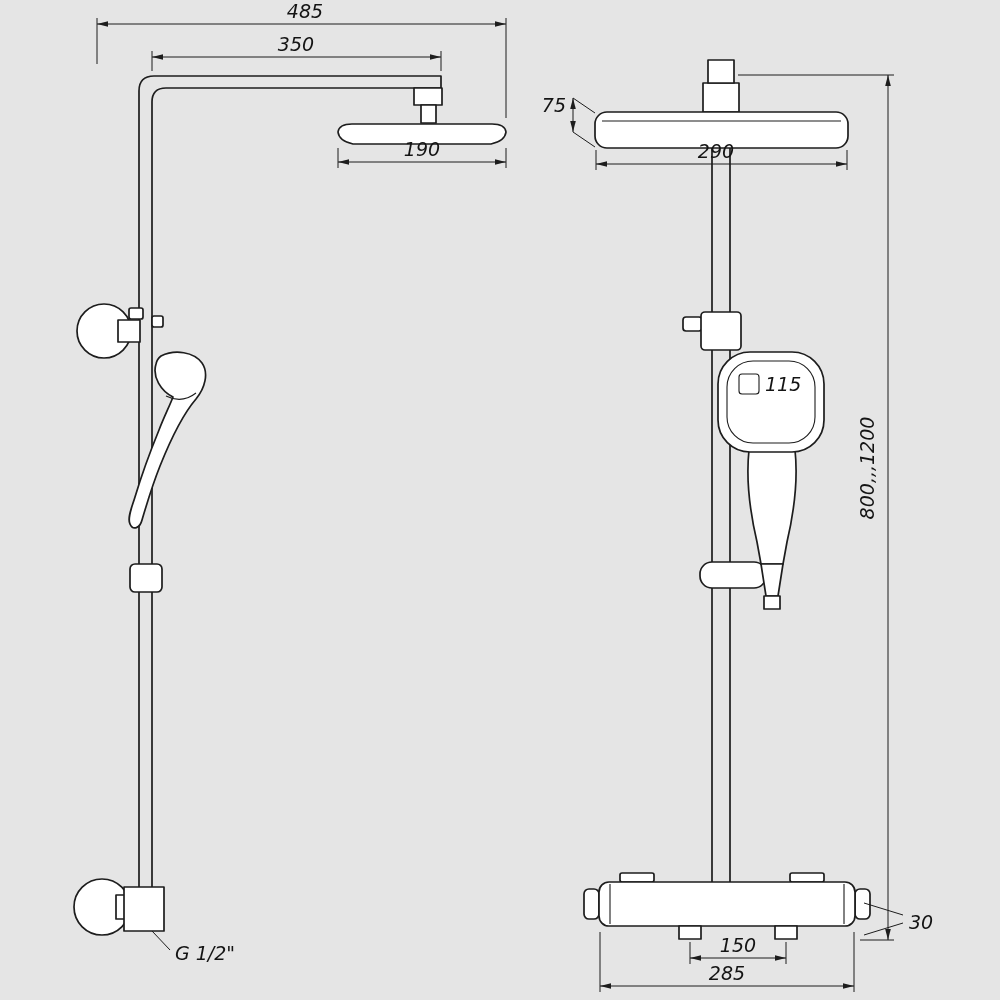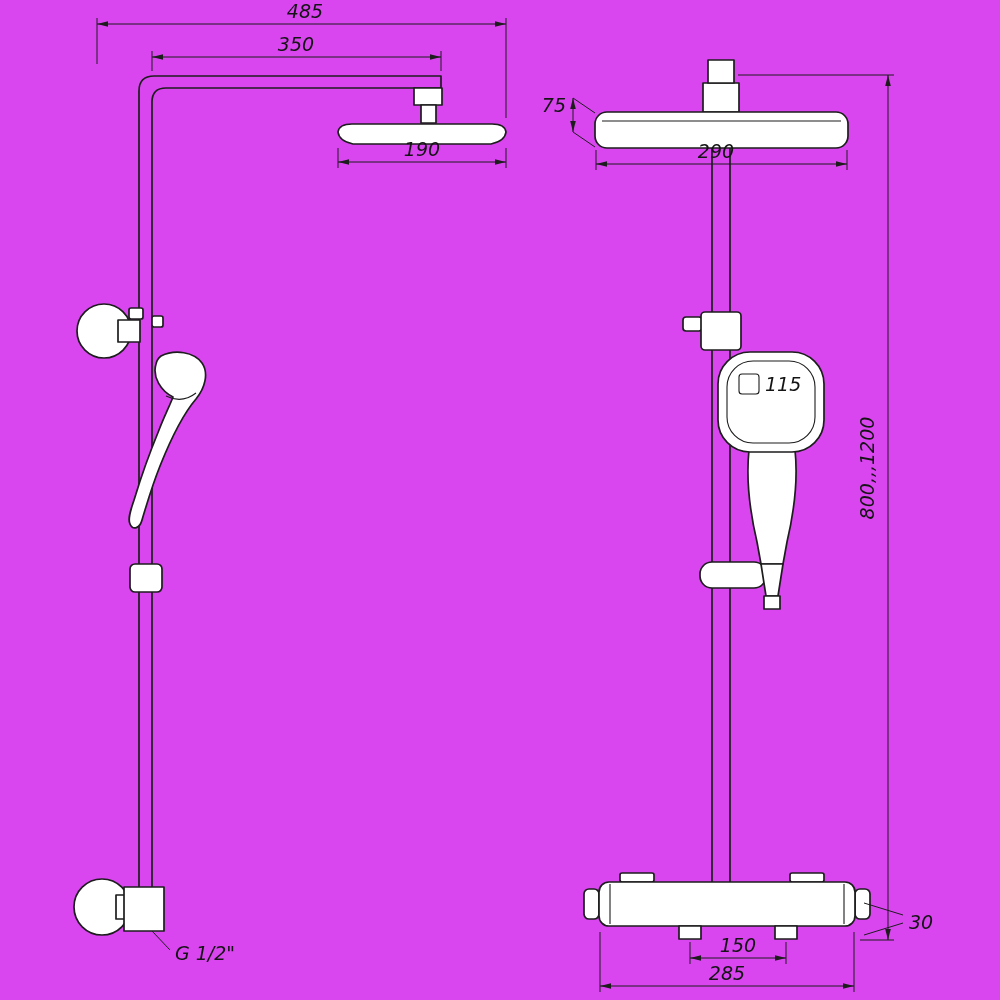--- a/index.html
+++ b/index.html
@@ -1,16 +1,16 @@
 <!DOCTYPE html>
 <html><head>
 <meta charset="utf-8">
 <style>
   html,body{margin:0;padding:0;background:#ffffff;}
-  .canvas{position:relative;width:1000px;height:1000px;background:#d946ef;overflow:hidden;}
+  .canvas{position:relative;width:1000px;height:1000px;background:#e5e5e5;overflow:hidden;}
   svg{display:block;}
   .obj{fill:none;stroke:#1d1d1d;stroke-width:1.7;stroke-linecap:round;stroke-linejoin:round;}
   .objf{fill:#ffffff;stroke:#1d1d1d;stroke-width:1.7;stroke-linejoin:round;}
   .thin{fill:none;stroke:#1d1d1d;stroke-width:1.1;stroke-linejoin:round;}
   .dim{fill:none;stroke:#1d1d1d;stroke-width:1;}
   .dim-label{font:italic 19px "DejaVu Sans", sans-serif;fill:#141414;}
 </style>
 </head>
 <body>
 

